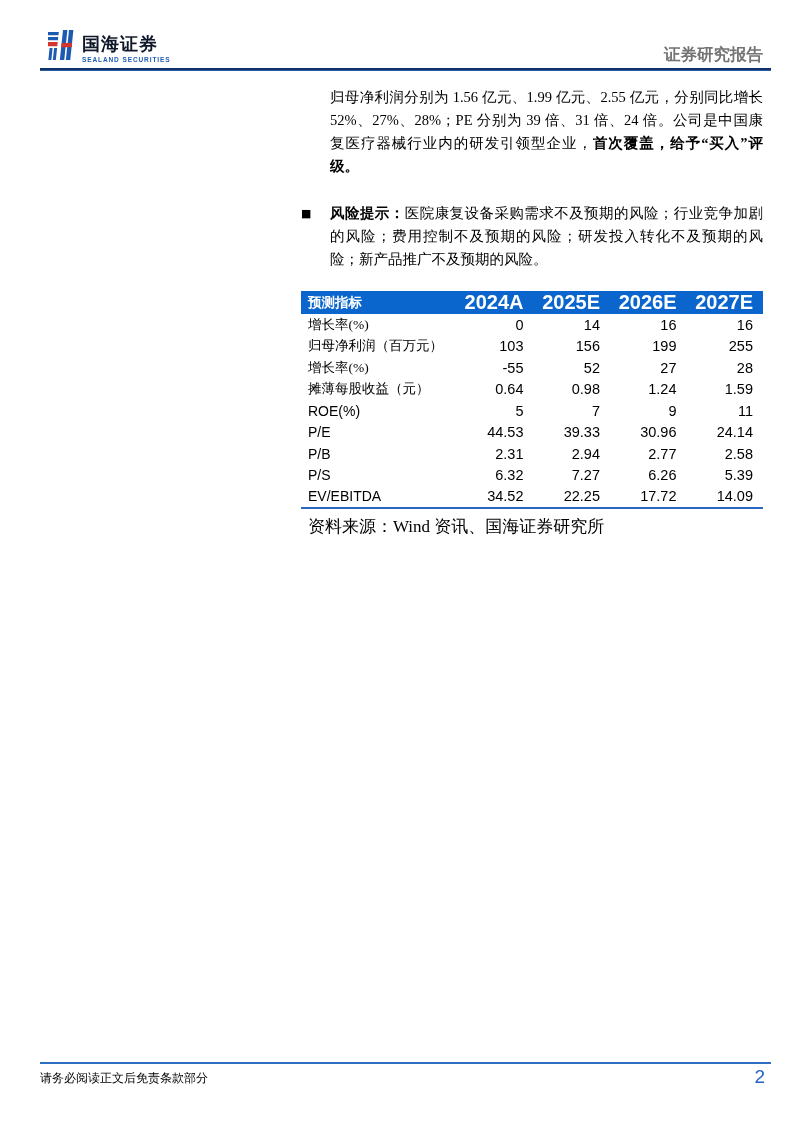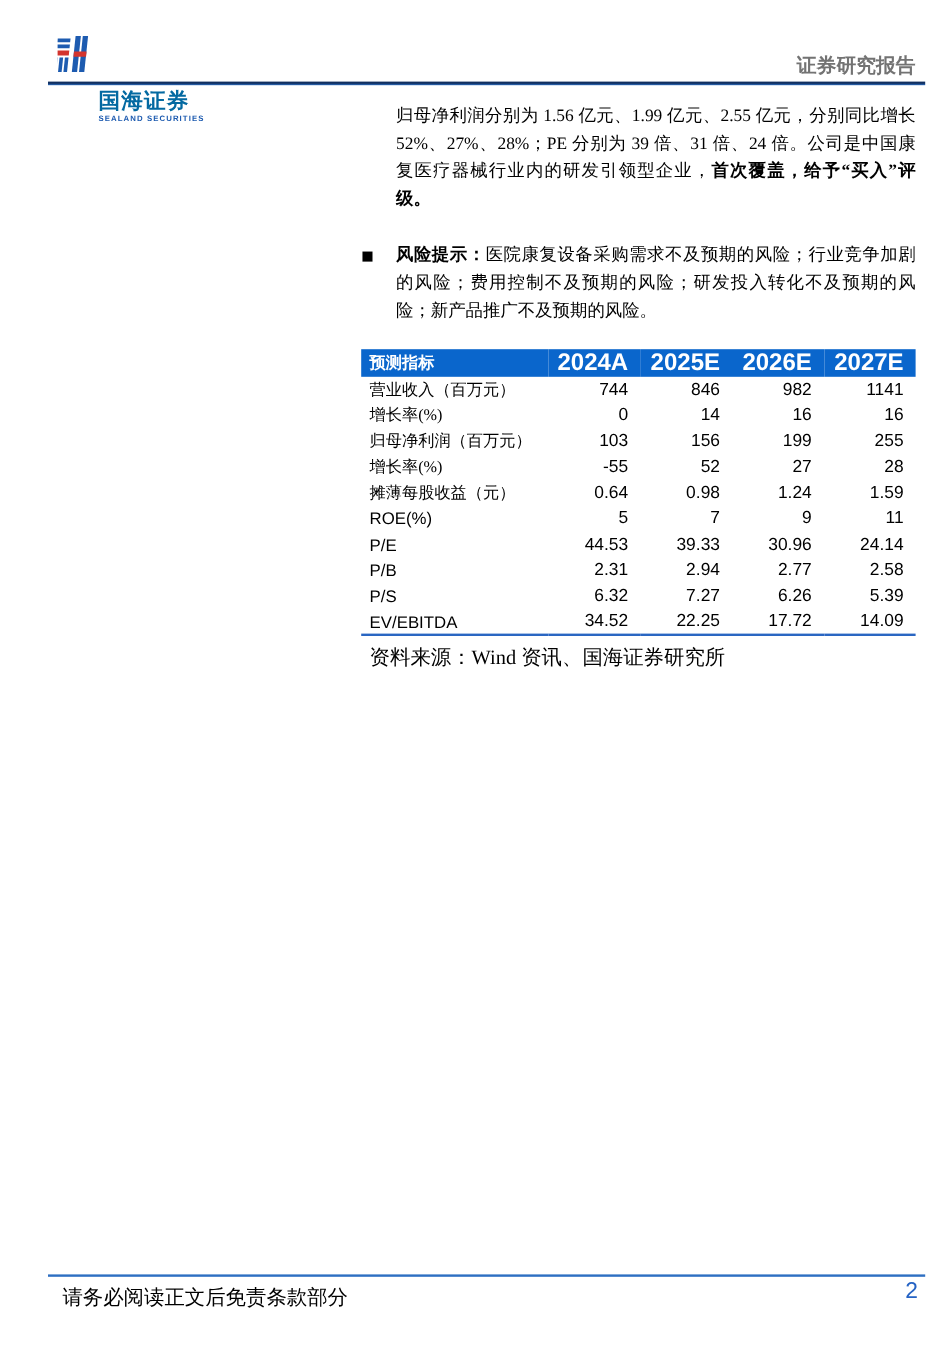--- a/index.html
+++ b/index.html
@@ -12,21 +12,21 @@
     overflow: hidden;
   }
 
   
   .hdr-logo { position: absolute; left: 48px; top: 30px; display: flex; align-items: flex-start; }
   .logo-mark { width: 27px; height: 37px; display: block; }
   .brand { margin-left: 7px; margin-top: 4px; }
   .brand-cn {
     font-family: "Liberation Sans", sans-serif;
     font-weight: bold; font-size: 18px; line-height: 20px;
-    color: #0369a1; letter-spacing: 1px; margin-top: 40px;
+    color: #0f172a; letter-spacing: 1px;
   }
   .brand-en {
     font-family: "Liberation Sans", sans-serif;
     font-size: 6.5px; font-weight: bold; color: #1d5bb0;
     letter-spacing: 0.9px; margin-top: 2px;
   }
   .hdr-right {
     position: absolute; right: 30px; top: 44px;
     font-size: 16.5px; font-weight: bold;
     font-family: "Liberation Serif", "DejaVu Serif", serif;
@@ -93,22 +93,22 @@
     margin-top: 6px; margin-left: 7px;
     font-size: 17px; color: #000000;
   }
 
   
   .ftr-rule {
     position: absolute; left: 40px; top: 1062px; width: 731px; height: 2px;
     background: #2e6fc2;
   }
   .ftr-disclaimer {
-    position: absolute; left: 52px; top: 1070px;
-    font-size: 17px; color: #000;
+    position: absolute; left: 40px; top: 1070px;
+    font-size: 12px; color: #000;
   }
   .ftr-page {
     position: absolute; right: 28px; top: 1066px;
     font-family: "Liberation Sans", sans-serif;
     font-size: 19px; color: #2563c4;
   }
 </style>
 </head>
 <body>
 
@@ -160,27 +160,20 @@
         <tr>
             <th>预测指标</th>
             <th>2024A</th>
             <th>2025E</th>
             <th>2026E</th>
             <th>2027E</th>
           </tr>
       </thead>
       <tbody>
           <tr>
-            <td class="lbl">营业收入（百万元）</td>
-            <td class="num">744</td>
-            <td class="num">846</td>
-            <td class="num">982</td>
-            <td class="num">1141</td>
-          </tr>
-          <tr>
             <td class="lbl">增长率(%)</td>
             <td class="num">0</td>
             <td class="num">14</td>
             <td class="num">16</td>
             <td class="num">16</td>
           </tr>
           <tr>
             <td class="lbl">归母净利润（百万元）</td>
             <td class="num">103</td>
             <td class="num">156</td>

